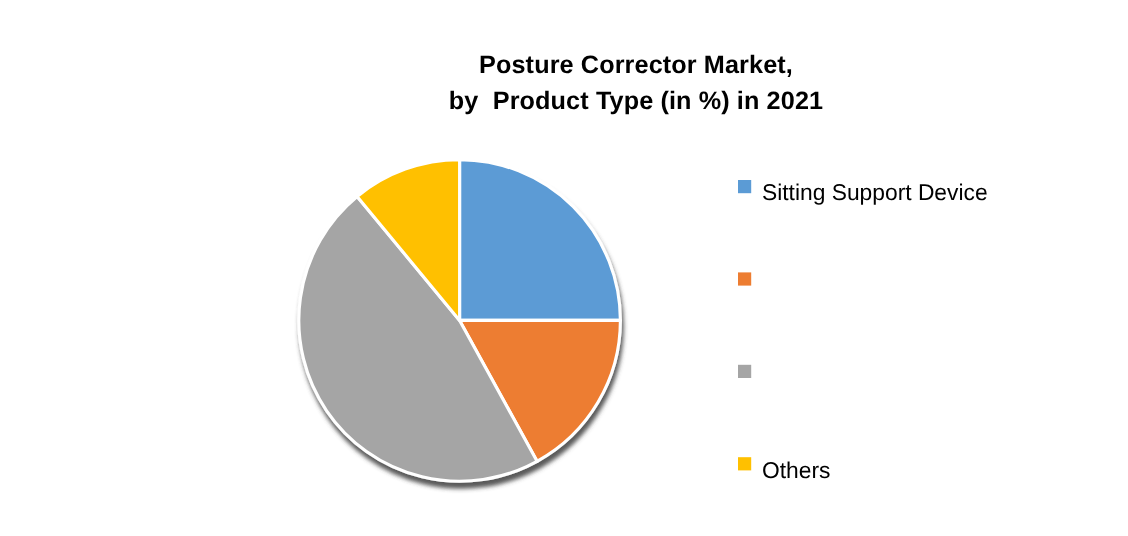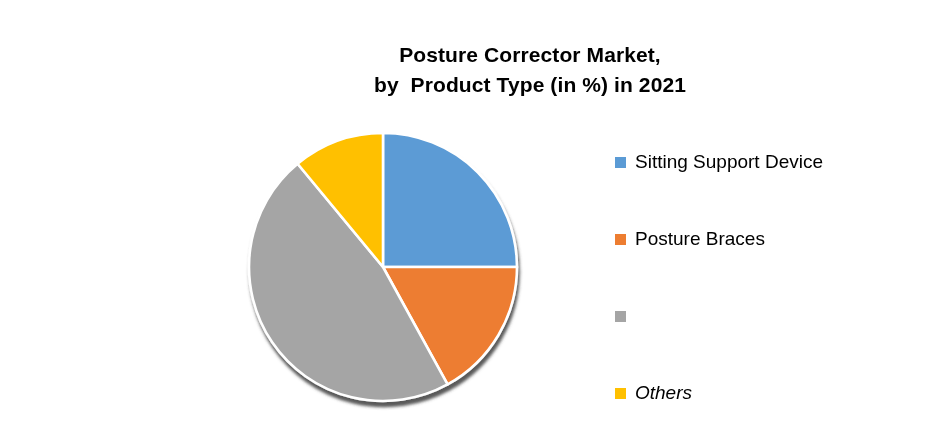--- a/index.html
+++ b/index.html
@@ -57,25 +57,24 @@
 
   
   #legend {
     position: absolute;
     left: 615px;
     top: 150px;
     width: 320px;
   }
   .legend-item {
     display: flex;
-    align-items: center;
     height: 24px;
     margin-bottom: 53px;
   }
-  .legend-item:last-child { margin-bottom: 14px; font-style: italic; }
+  .legend-item:last-child { margin-bottom: 14px; }
   .legend-swatch {
     width: 11px;
     height: 11px;
     flex: 0 0 11px;
     margin-right: 9px;
   }
   .legend-label {
     font-size: 19px;
     line-height: 24px;
     color: #000000;
@@ -109,21 +108,20 @@
   </svg>
 </div>
 
 <div id="legend">
   <div class="legend-item">
     <span class="legend-swatch" style="background: rgb(91, 155, 213);"></span>
     <span class="legend-label">Sitting Support Device</span>
   </div>
   <div class="legend-item">
     <span class="legend-swatch" style="background: rgb(237, 125, 49);"></span>
-    <span class="legend-label">Posture Braces</span>
   </div>
   <div class="legend-item">
     <span class="legend-swatch" style="background: rgb(165, 165, 165);"></span>
   </div>
   <div class="legend-item">
     <span class="legend-swatch" style="background: rgb(255, 192, 0);"></span>
     <span class="legend-label">Others</span>
   </div>
 </div>
 

